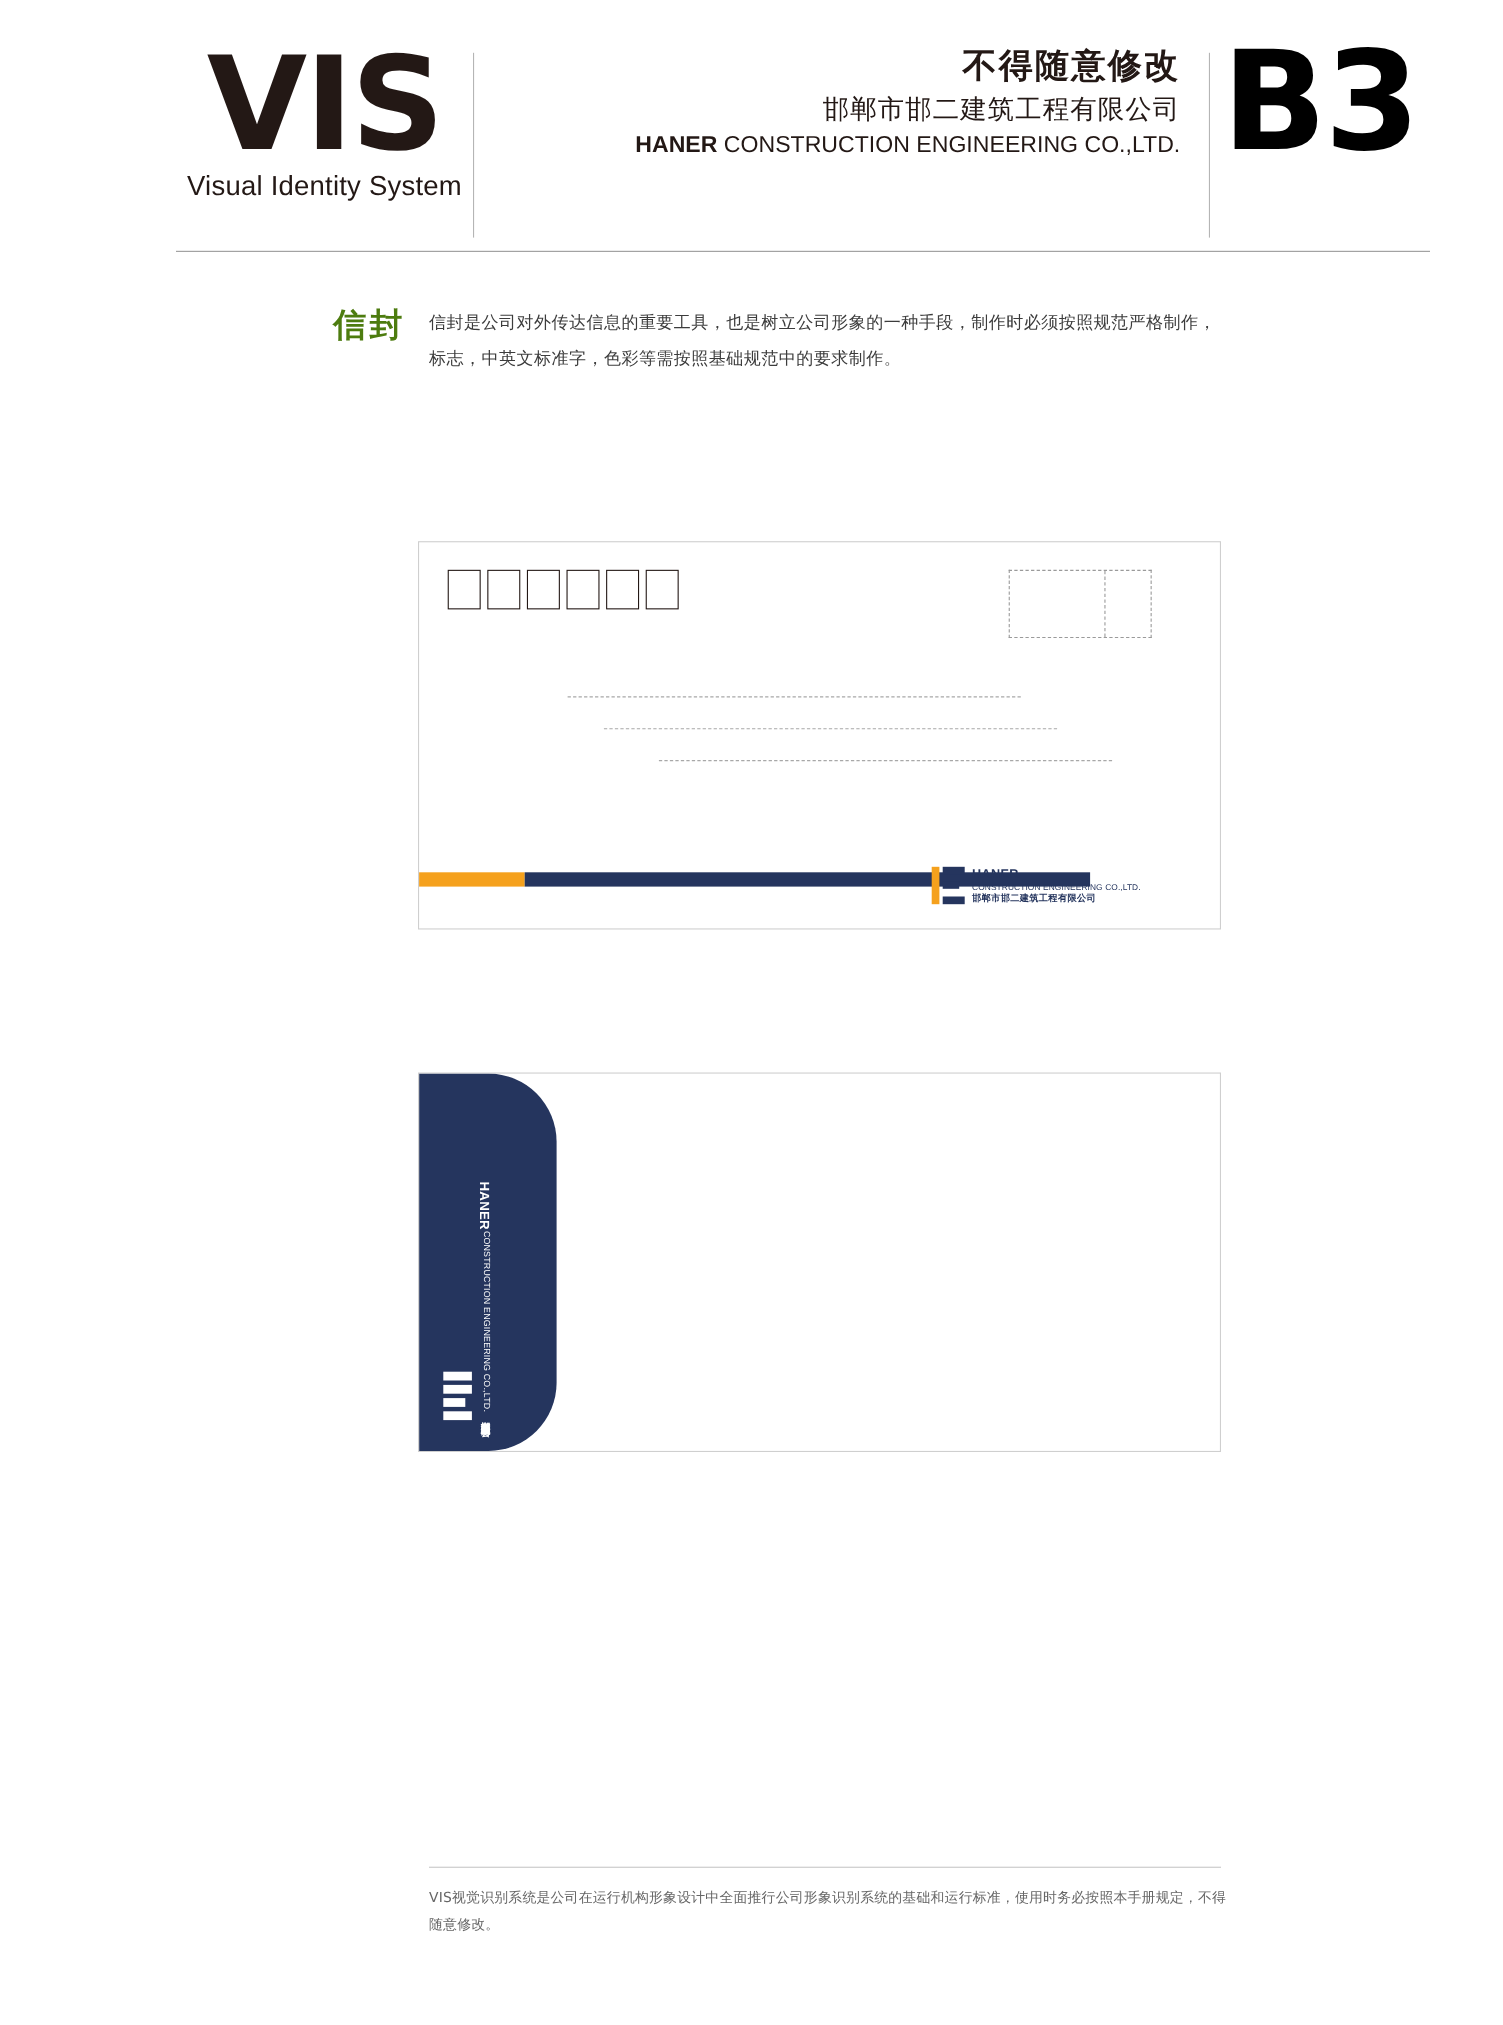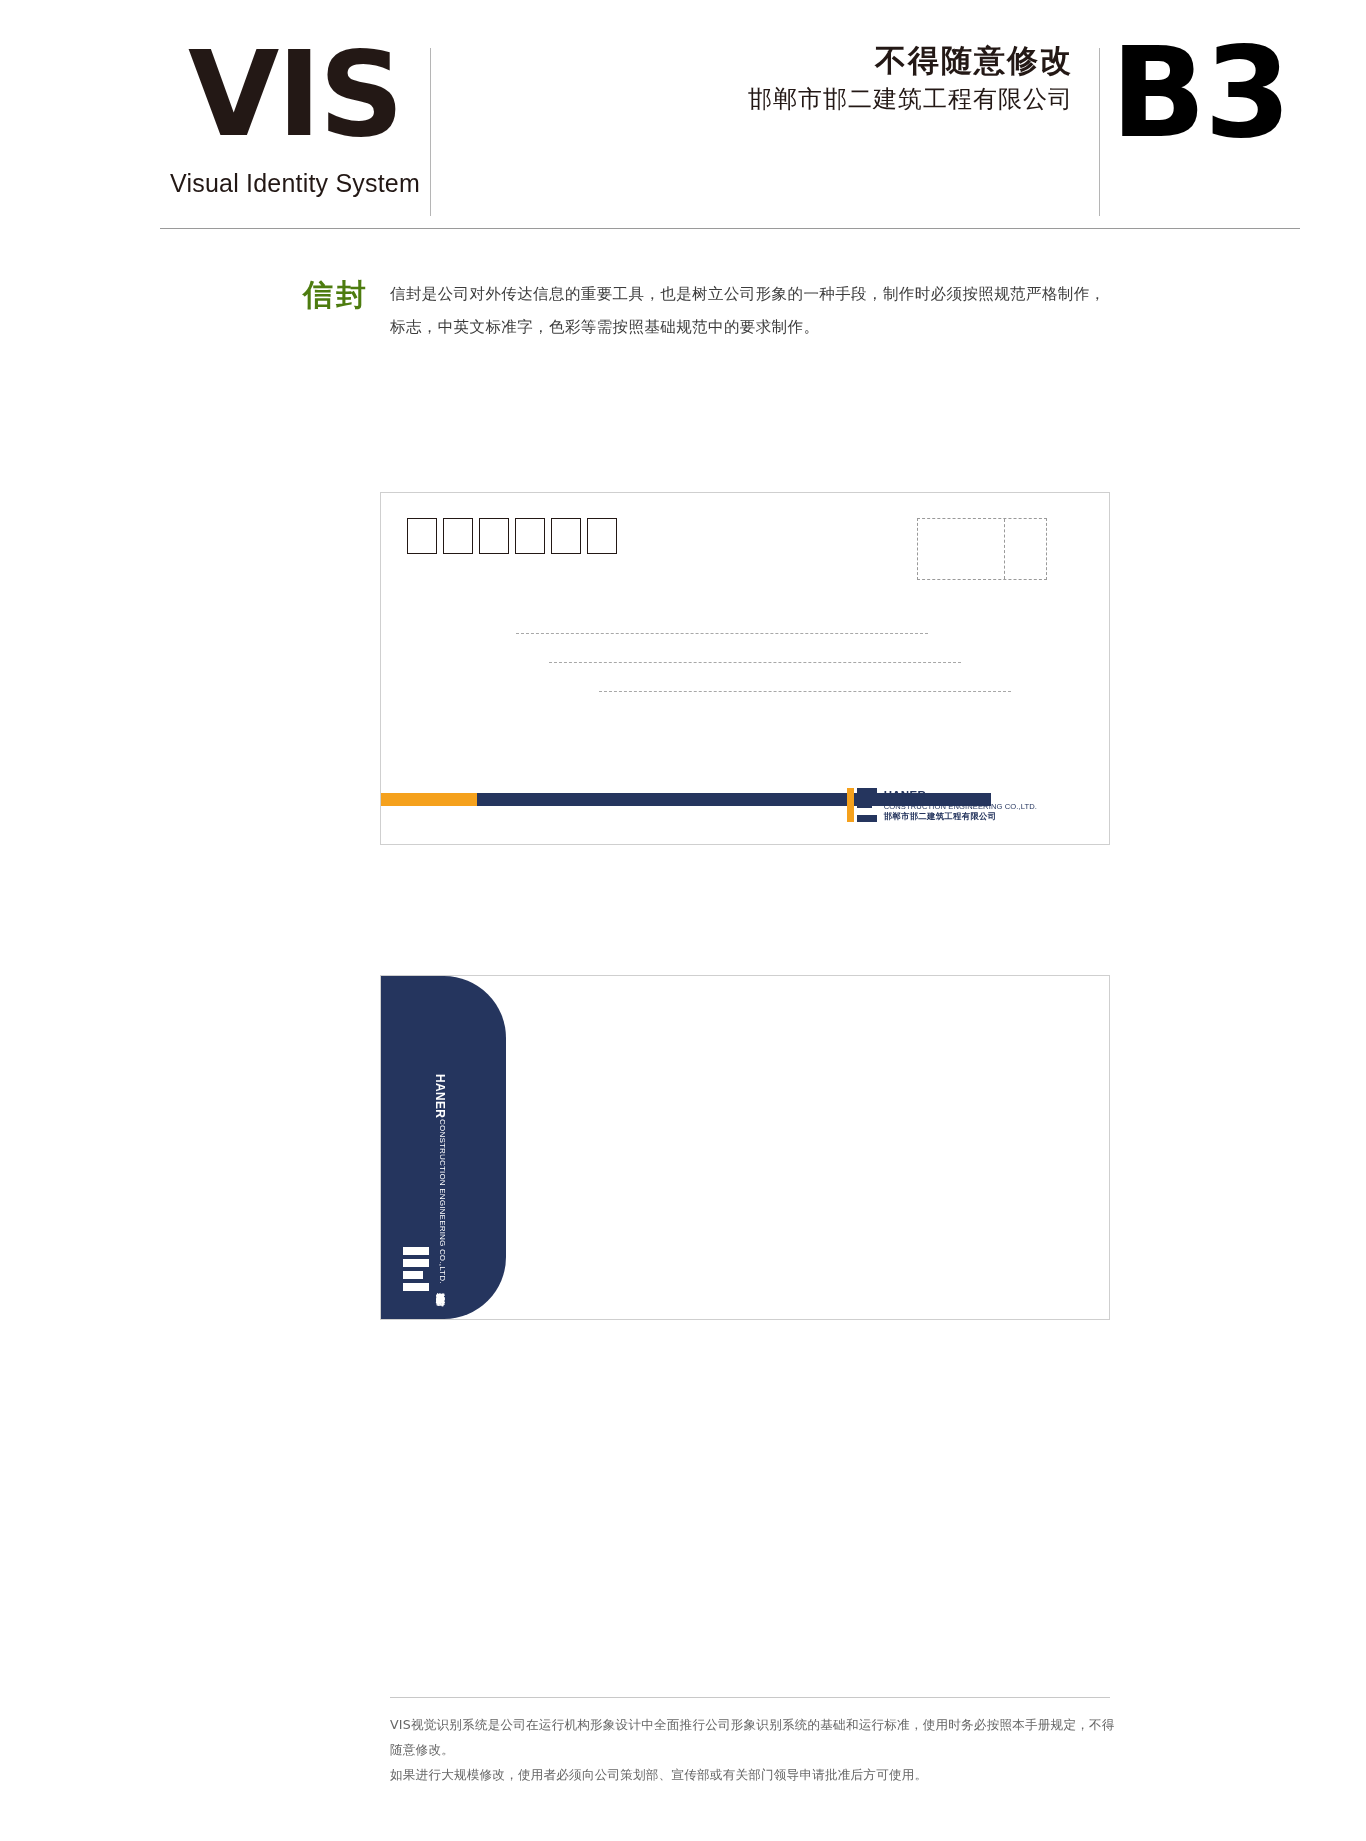--- a/index.html
+++ b/index.html
@@ -17,21 +17,21 @@
   .header{
     position:absolute;left:160px;top:40px;width:1140px;height:180px;
     display:flex;align-items:flex-start;
   }
   .vis-block{width:270px;display:flex;flex-direction:column;align-items:center;}
   .vis-word{
     font-size:118px;line-height:0.92;font-weight:bold;letter-spacing:-2px;
     color:#231815;font-family:"DejaVu Sans",sans-serif;
   }
   .vis-sub{
-    font-size:25px;letter-spacing:0.2px;color:#231815;margin-top:20px;
+    font-size:25px;letter-spacing:0.2px;color:#231815;margin-top:6px;
     font-family:"Liberation Sans",sans-serif;white-space:nowrap;
   }
   .rule-v{width:1px;background:#b5b5b5;align-self:stretch;margin:8px 0 4px 0;}
   .title-block{
     flex:1;display:flex;flex-direction:column;align-items:flex-end;justify-content:flex-end;
     padding-right:26px;padding-bottom:4px;
   }
   .t-cn-main{
     font-size:31px;font-weight:bold;letter-spacing:2px;color:#231815;
     font-family:"DejaVu Sans",sans-serif;line-height:1.35;
@@ -149,20 +149,21 @@
     <div class="vis-block">
       <div class="vis-word">VIS</div>
       <div class="vis-sub">Visual Identity System</div>
     </div>
 
     <div class="rule-v"></div>
 
     <div class="title-block">
       <div class="t-cn-main">不得随意修改</div>
       <div class="t-cn-sub">邯郸市邯二建筑工程有限公司</div>
+      <div class="t-en"><b>HANER</b><span> CONSTRUCTION ENGINEERING CO.,LTD.</span></div>
     </div>
 
     <div class="rule-v"></div>
 
     <div class="page-code">B3</div>
   </div>
 
   <div class="rule-h"></div>
 
   <div class="sec-title">信封</div>
@@ -223,16 +224,15 @@
         <div class="vt-1">HANER</div>
         <div class="vt-2">CONSTRUCTION ENGINEERING CO.,LTD.</div>
         <div class="vt-3">邯郸市邯二建筑工程有限公司</div>
       </div>
     </div>
   </div>
 
   <div class="foot-rule"></div>
   <div class="footer">
     <div>VIS视觉识别系统是公司在运行机构形象设计中全面推行公司形象识别系统的基础和运行标准，使用时务必按照本手册规定，不得随意修改。</div>
-    <div>如果进行大规模修改，使用者必须向公司策划部、宣传部或有关部门领导申请批准后方可使用。</div>
   </div>
 
 </div>
 
 </body></html>

